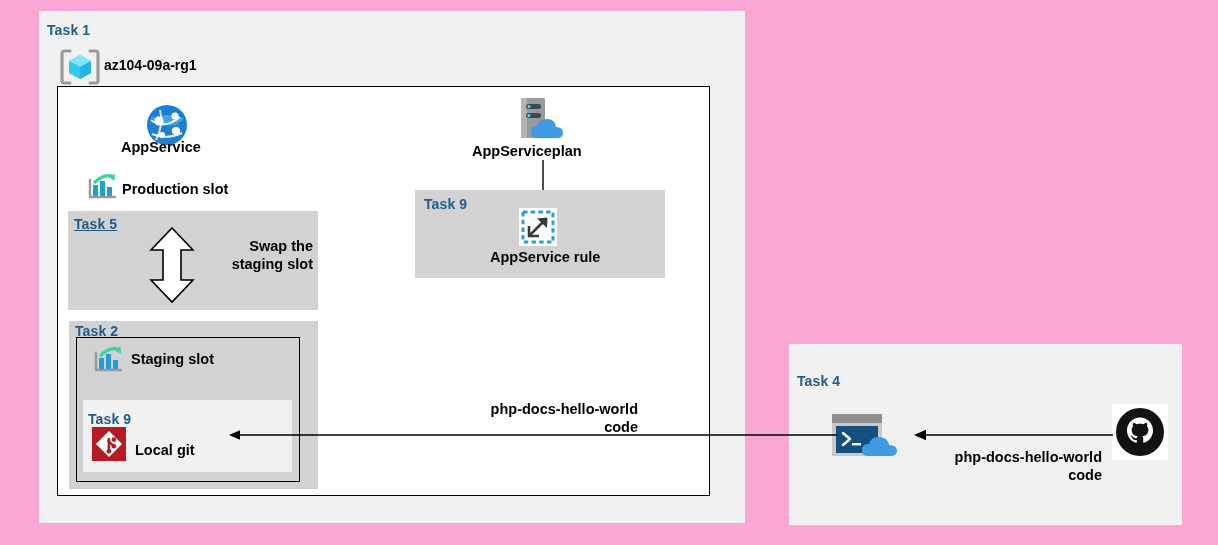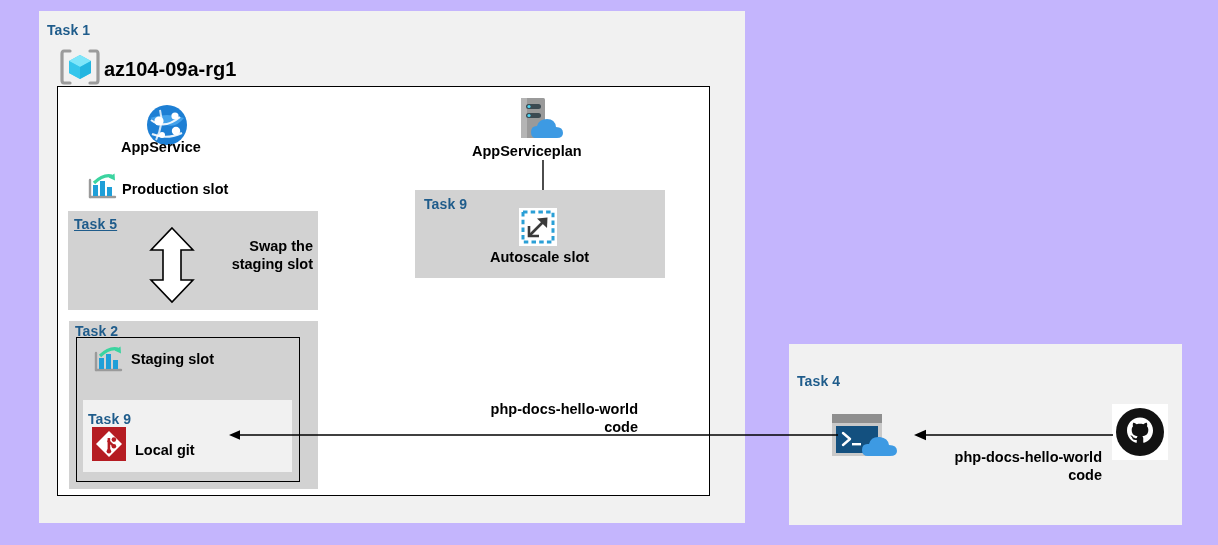--- a/index.html
+++ b/index.html
@@ -7,21 +7,21 @@
     padding: 0;
     background: #ffffff;
   }
   body {
     font-family: "Liberation Sans", sans-serif;
   }
   #canvas {
     position: relative;
     width: 1218px;
     height: 545px;
-    background: #c4b5fd;
+    background: #f9a8d4;
     overflow: hidden;
   }
   .box {
     position: absolute;
     box-sizing: border-box;
   }
   .task-label {
     position: absolute;
     color: #1f5c8b;
     font-weight: bold;
@@ -127,21 +127,21 @@
   #code-label-mid { left: 452px; top: 400px; width: 186px; }
   #code-label-right { left: 916px; top: 448px; width: 186px; }
 
   .task-label#task1-label { left: 47px; top: 22px; }
   .task-label#task5-label { left: 74px; top: 216px; text-decoration: underline; }
   .task-label#task2-label { left: 75px; top: 323px; }
   .task-label#task3-label { left: 88px; top: 411px; }
   .task-label#task6-label { left: 424px; top: 196px; }
   .task-label#task4-label { left: 797px; top: 373px; }
 
-  #rg-name-label { left: 104px; top: 57px; font-size: 20px; }
+  #rg-name-label { left: 104px; top: 57px; font-size: 14px; }
 </style>
 </head>
 <body>
 
 <div id="canvas">
 
   <div class="box" id="task1-box"></div>
   <div class="task-label" id="task1-label">Task 1</div>
 
   <span class="icon" id="rg-icon">
@@ -253,21 +253,21 @@
   <div class="task-label" id="task6-label">Task 9</div>
   <span class="icon" id="autoscale-icon">
     <svg width="38" height="38" viewBox="0 0 38 38">
       <rect x="0" y="0" width="38" height="38" fill="#ffffff"></rect>
       <rect x="4" y="4" width="30" height="30" fill="none" stroke="#2a9fd6" stroke-width="3" stroke-dasharray="4.5,3.2"></rect>
       <path d="M11 27 L26 12" stroke="#3b3b3b" stroke-width="2.6" fill="none"></path>
       <polygon points="28.5,9.5 28,20 18,10.5" fill="#3b3b3b"></polygon>
       <path d="M10 18 L10 28 L20 28" fill="none" stroke="#3b3b3b" stroke-width="2.6"></path>
     </svg>
   </span>
-  <div class="node-label" id="autoscale-label">Autoscale slot</div>
+  <div class="node-label" id="autoscale-label">AppService rule</div>
 
   <div class="box" id="task4-box"></div>
   <div class="task-label" id="task4-label">Task 4</div>
 
   <span class="icon" id="cloudshell-icon">
     <svg width="70" height="44" viewBox="0 0 70 44">
       <rect x="0" y="0" width="50" height="9" fill="#8f8f8f"></rect>
       <rect x="0" y="9" width="50" height="33" fill="#c9c9c9"></rect>
       <rect x="4" y="12" width="42" height="27" fill="#13507f"></rect>
       <path d="M11 19 L18 25 L11 31" fill="none" stroke="#ffffff" stroke-width="2.4" stroke-linecap="round" stroke-linejoin="round"></path>

